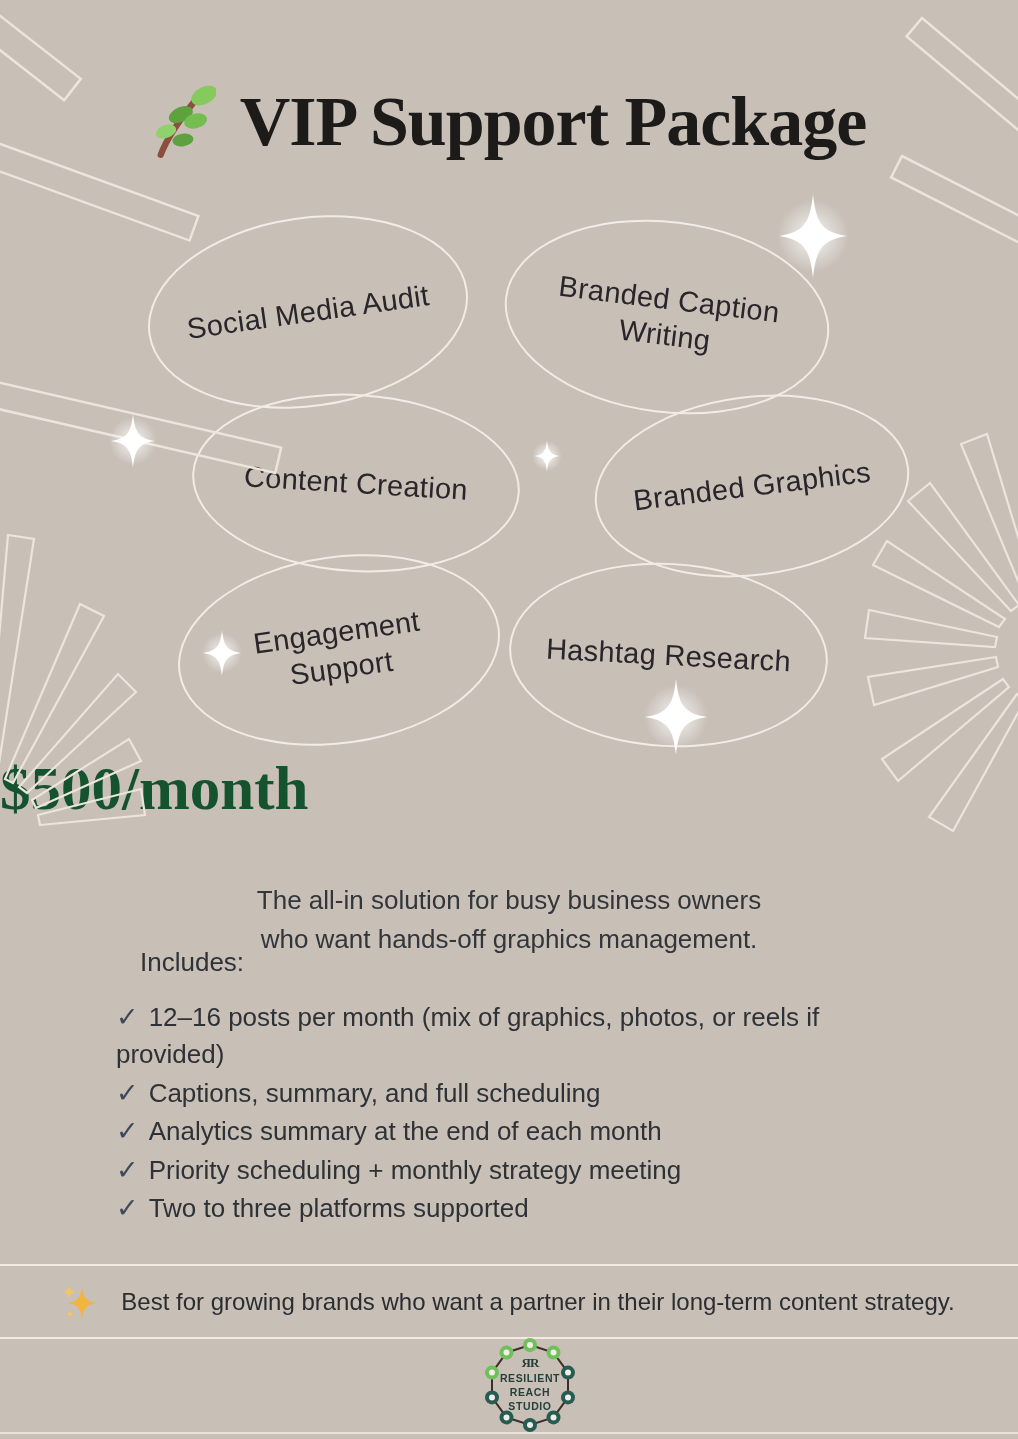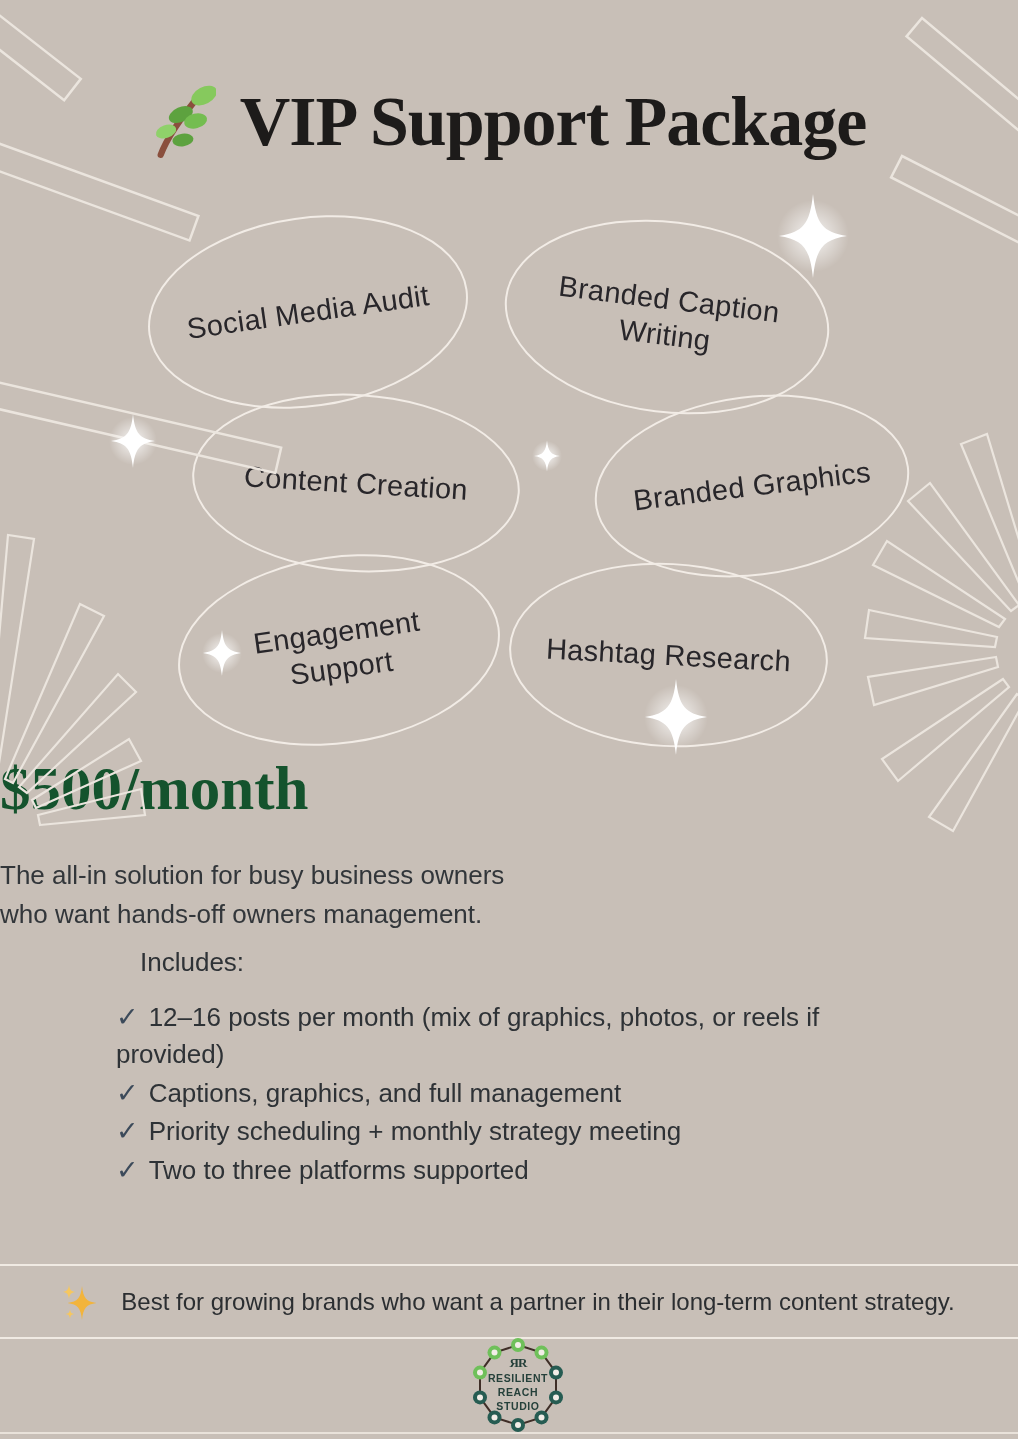--- a/index.html
+++ b/index.html
@@ -39,21 +39,21 @@
   .b6 .lbl{white-space:nowrap;}
 
   
   .price{
     position:absolute;top:754px;left:0;width:100%;text-align:left;margin:0;
     font-family:"Liberation Serif","DejaVu Serif",serif;font-weight:700;
     font-size:61px;letter-spacing:0;color:#14532d;z-index:2;
   }
 
   
-  .desc{position:absolute;top:856px;left:0;width:100%;text-align:left;
+  .desc{position:absolute;top:881px;left:0;width:100%;text-align:center;
     font-size:26px;line-height:39px;color:#32363a;z-index:2;}
 
   
   .includes{position:absolute;left:100px;top:944px;width:800px;
     font-size:26px;line-height:37.5px;color:#2e3236;z-index:2;}
   .includes .head{display:block;margin-left:40px;}
   .includes ul{list-style:none;margin:16px;padding:0;}
   .check{
     font-family:"DejaVu Sans",sans-serif;font-weight:700;font-size:27px;
     color:#3c4a5a;margin-right:10px;
@@ -62,21 +62,21 @@
   
   .banner{
     position:absolute;left:0;right:0;top:1264px;height:71px;
     border-top:2px solid #f0eae3;border-bottom:2px solid #f0eae3;
     display:flex;align-items:center;justify-content:center;gap:24px;
     font-size:24px;color:#2b2e31;z-index:2;
   }
   .banner .txt{white-space:nowrap;}
 
   
-  .logo{position:absolute;left:460px;top:1334px;z-index:2;}
+  .logo{position:absolute;left:472px;top:1334px;z-index:2;}
   .logo text{fill:#25403a;}
   .logo .brand{font-family:"Liberation Sans",sans-serif;font-weight:700;font-size:10.5px;letter-spacing:.6px;text-anchor:middle;}
   .logo .mono{font-family:"Liberation Serif",serif;font-weight:700;font-size:13px;letter-spacing:-1px;text-anchor:middle;}
 
   .bottom-line{position:absolute;left:0;right:0;top:1432px;height:2px;background:#e9e2da;z-index:2;}
 </style>
 </head>
 <body>
 
 <div class="poster">
@@ -109,28 +109,29 @@
     <span class="lbl">Engagement Support</span>
   </div>
   <div class="bubble b6">
     <span class="lbl">Hashtag Research</span>
   </div>
 
   <h2 class="price">$500/month</h2>
 
   <div class="desc">
     <div>The all-in solution for busy business owners</div>
-    <div>who want hands-off owners management.</div>
+    <div>who want hands-off graphics management.</div>
   </div>
 
   <div class="includes">
     <span class="head">Includes:</span>
     <ul>
       <li><span class="check">✓</span><span>12–16 posts per month (mix of graphics, photos, or reels if provided)</span></li>
-      <li><span class="check">✓</span><span>Captions, graphics, and full management</span></li>
+      <li><span class="check">✓</span><span>Captions, summary, and full scheduling</span></li>
+      <li><span class="check">✓</span><span>Analytics summary at the end of each month</span></li>
       <li><span class="check">✓</span><span>Priority scheduling + monthly strategy meeting</span></li>
       <li><span class="check">✓</span><span>Two to three platforms supported</span></li>
     </ul>
   </div>
 
   <div class="banner">
     <svg width="34" height="38" viewBox="0 0 34 38" aria-hidden="true">
       <path d="M0 -10 C 0.9 -2.9 2.9 -0.9 10 0 C 2.9 0.9 0.9 2.9 0 10 C -0.9 2.9 -2.9 0.9 -10 0 C -2.9 -0.9 -0.9 -2.9 0 -10 Z" fill="#f2b43c" transform="translate(19,20) scale(1.45,1.7)"></path>
       <path d="M0 -10 C 0.9 -2.9 2.9 -0.9 10 0 C 2.9 0.9 0.9 2.9 0 10 C -0.9 2.9 -2.9 0.9 -10 0 C -2.9 -0.9 -0.9 -2.9 0 -10 Z" fill="#f6c75f" transform="translate(6,9) scale(0.65,0.75)"></path>
       <path d="M0 -10 C 0.9 -2.9 2.9 -0.9 10 0 C 2.9 0.9 0.9 2.9 0 10 C -0.9 2.9 -2.9 0.9 -10 0 C -2.9 -0.9 -0.9 -2.9 0 -10 Z" fill="#f6c75f" transform="translate(7,31) scale(0.45,0.5)"></path>

